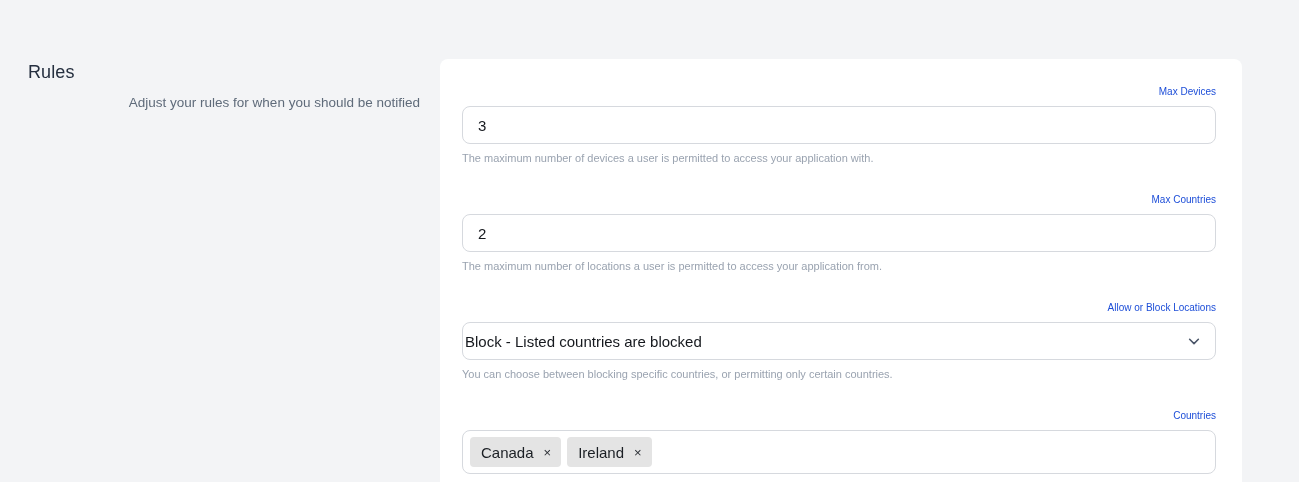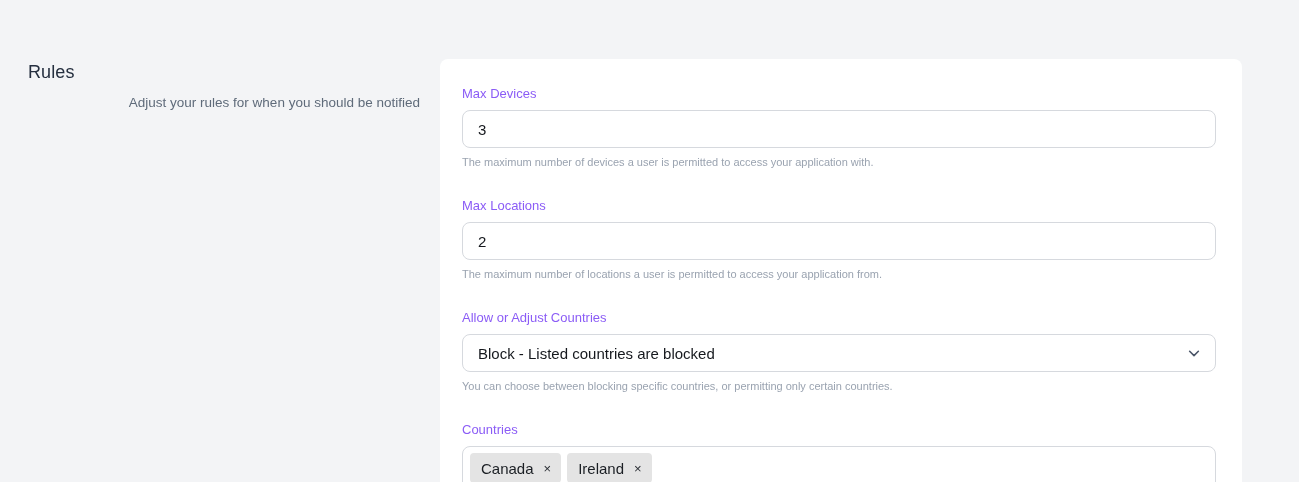--- a/index.html
+++ b/index.html
@@ -40,23 +40,24 @@
     width: 802px;
     background: #ffffff;
     border-radius: 8px;
     padding: 27px 26px 26px 22px;
     height: 455px;
   }
   .field-group { margin-bottom: 30px; }
   .field-group:last-child { margin-bottom: 0; }
   .field-label {
     display: block;
-    font-size: 13px;
-    color: #8b5cf6;
+    font-size: 10px;
+    color: #1d4ed8;
     margin-bottom: 9px;
+    text-align: right;
   }
   .text-input {
     display: block;
     width: 754px;
     height: 38px;
     border: 1px solid #d6d9de;
     border-radius: 8px;
     background: #ffffff;
     padding: 0 15px;
     font-size: 15px;
@@ -72,21 +73,21 @@
   
   .select-box {
     position: relative;
     width: 754px;
     height: 38px;
     border: 1px solid #d6d9de;
     border-radius: 8px;
     background: #ffffff;
     display: flex;
     align-items: center;
-    padding: 0 15px;
+    padding: 0 2px;
     font-size: 15px;
     color: #15181d;
     cursor: pointer;
     text-align: center;
   }
   .select-chevron {
     position: absolute;
     right: 14px;
     top: 50%;
     transform: translateY(-50%);
@@ -141,27 +142,27 @@
 
   <div class="card">
 
     <div class="field-group">
       <label class="field-label">Max Devices</label>
       <input class="text-input" type="text" value="3" style="">
       <p class="help-text">The maximum number of devices a user is permitted to access your application with.</p>
     </div>
 
     <div class="field-group">
-      <label class="field-label">Max Locations</label>
+      <label class="field-label">Max Countries</label>
       <input class="text-input" type="text" value="2" style="">
       <p class="help-text">The maximum number of locations a user is permitted to access your application from.</p>
     </div>
 
     <div class="field-group">
-      <label class="field-label">Allow or Adjust Countries</label>
+      <label class="field-label">Allow or Block Locations</label>
       <div class="select-box">
         <span>Block - Listed countries are blocked</span>
         <span class="select-chevron">
           <svg width="14" height="14" viewBox="0 0 16 16" fill="none">
             <path d="M3 6 L8 11 L13 6" stroke="currentColor" stroke-width="1.8" stroke-linecap="round" stroke-linejoin="round"></path>
           </svg>
         </span>
       </div>
       <p class="help-text">You can choose between blocking specific countries, or permitting only certain countries.</p>
     </div>

